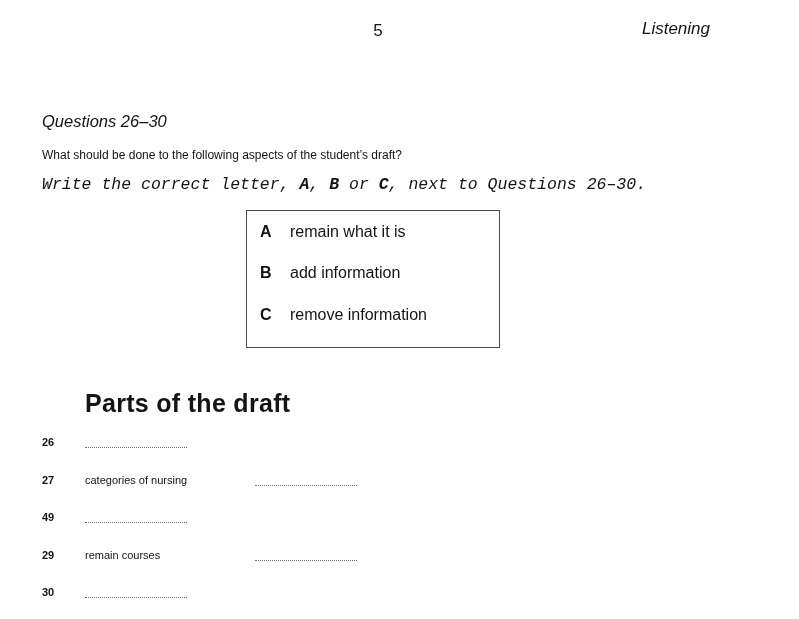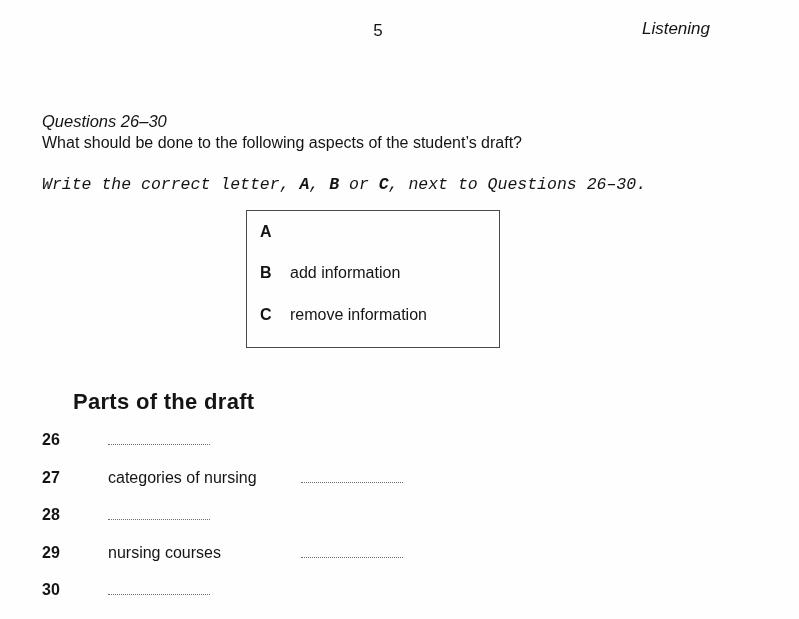--- a/index.html
+++ b/index.html
@@ -33,23 +33,23 @@
     position: absolute;
     top: 96px;
     left: 42px;
     font-size: 16.5px;
     font-style: italic;
     font-weight: normal;
     margin-top: 16px;
   }
   .prompt {
     position: absolute;
-    top: 134px;
+    top: 148px;
     left: 42px;
-    font-size: 16px;
+    font-size: 12px;
   }
   .instruction {
     position: absolute;
     top: 175px;
     left: 42px;
     font-size: 16.5px;
     font-style: italic;
     font-family: Liberation Mono, monospace;
   }
   .instruction b { font-weight: bold; }
@@ -71,38 +71,37 @@
     font-size: 16px;
   }
   .option-letter {
     display: inline-block;
     width: 30px;
     font-weight: bold;
   }
   .parts-heading {
     position: absolute;
     top: 389px;
-    left: 73px;
-    font-size: 22px;
+    left: 85px;
+    font-size: 25px;
     font-weight: bold;
     letter-spacing: 0.3px;
   }
   .parts-list {
     position: absolute;
     top: 431px;
     left: 42px;
     list-style: none;
   }
   .part-item {
     display: flex;
-    align-items: flex-start;
+    align-items: flex-end;
     height: 17px;
     margin-bottom: 20.5px;
-    font-size: 16px;
-    gap: 23px;
+    font-size: 11px;
   }
   .part-number {
     display: inline-block;
     width: 43px;
     font-weight: bold;
   }
   .part-label {
     display: inline-block;
     width: 170px;
   }
@@ -123,20 +122,21 @@
 
   <h2 class="q-range">Questions 26–30</h2>
 
   <p class="prompt">What should be done to the following aspects of the student’s draft?</p>
 
   <p class="instruction"><span>Write the correct letter, </span><b>A</b><span>, </span><b>B</b><span> or </span><b>C</b><span>, next to Questions 26–30.</span></p>
 
   <div class="options-box">
     <div class="option-row">
       <span class="option-letter">A</span>
+      <span class="option-text">remain what it is</span>
     </div>
     <div class="option-row">
       <span class="option-letter">B</span>
       <span class="option-text">add information</span>
     </div>
     <div class="option-row">
       <span class="option-letter">C</span>
       <span class="option-text">remove information</span>
     </div>
   </div>
@@ -147,26 +147,26 @@
     <li class="part-item">
       <span class="part-number">26</span>
       <span class="answer-line"></span>
     </li>
     <li class="part-item">
       <span class="part-number">27</span>
       <span class="part-label">categories of nursing</span>
       <span class="answer-line"></span>
     </li>
     <li class="part-item">
-      <span class="part-number">28</span>
+      <span class="part-number">49</span>
       <span class="answer-line"></span>
     </li>
     <li class="part-item">
       <span class="part-number">29</span>
-      <span class="part-label">nursing courses</span>
+      <span class="part-label">remain courses</span>
       <span class="answer-line"></span>
     </li>
     <li class="part-item">
       <span class="part-number">30</span>
       <span class="answer-line"></span>
     </li>
   </ul>
 
 </div>
 

